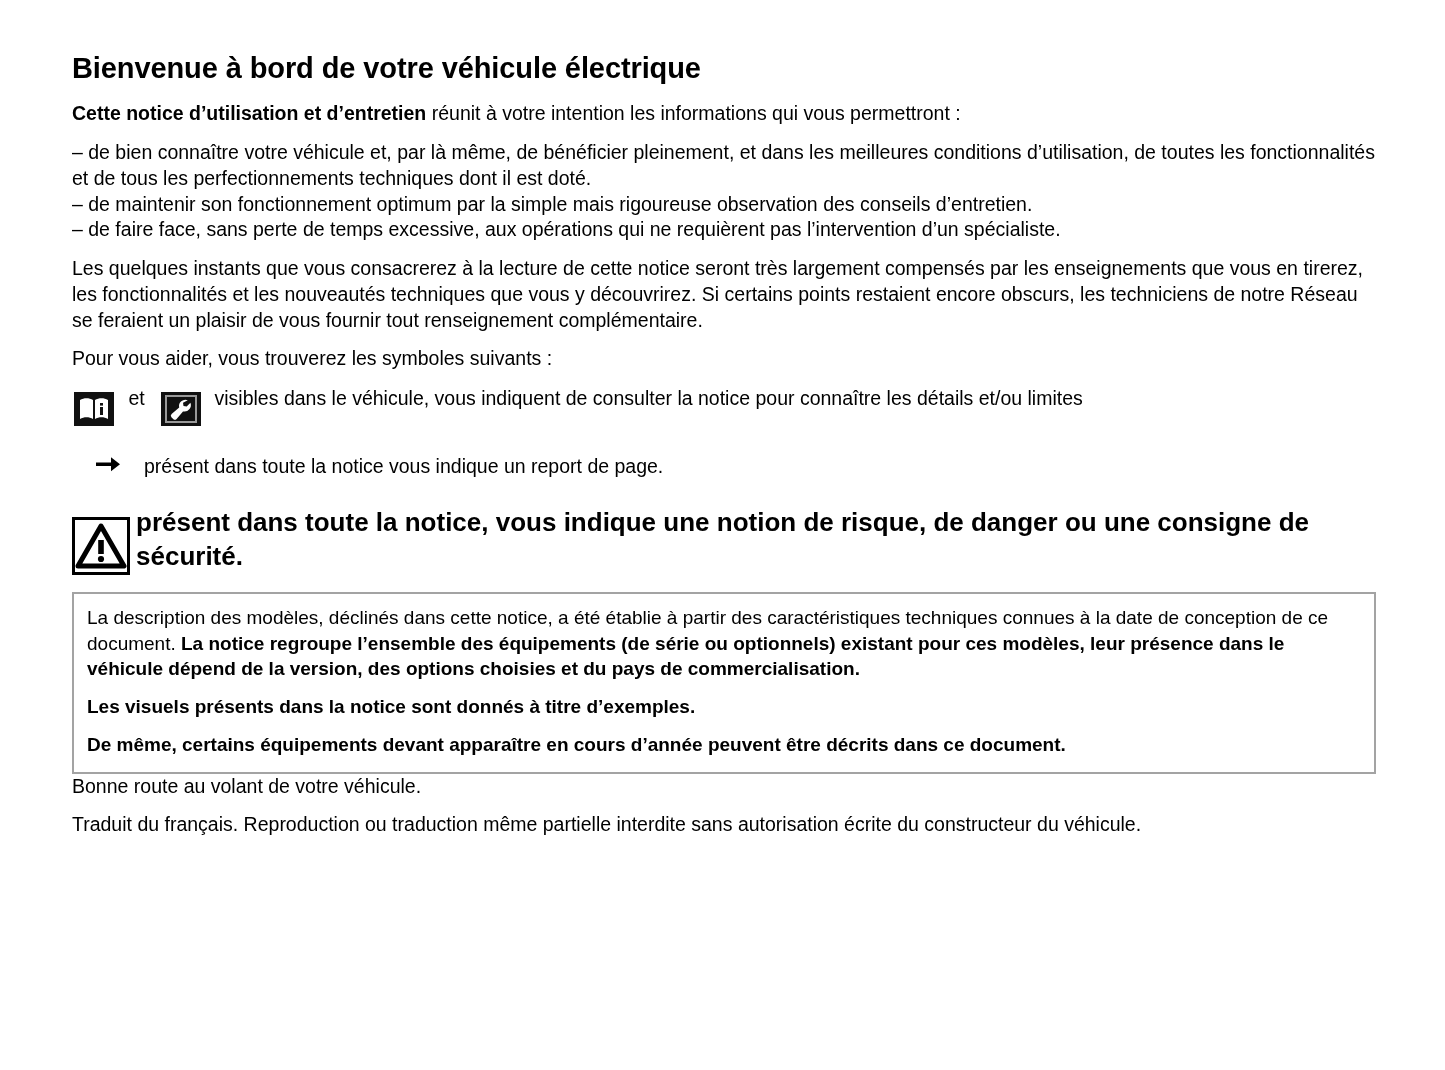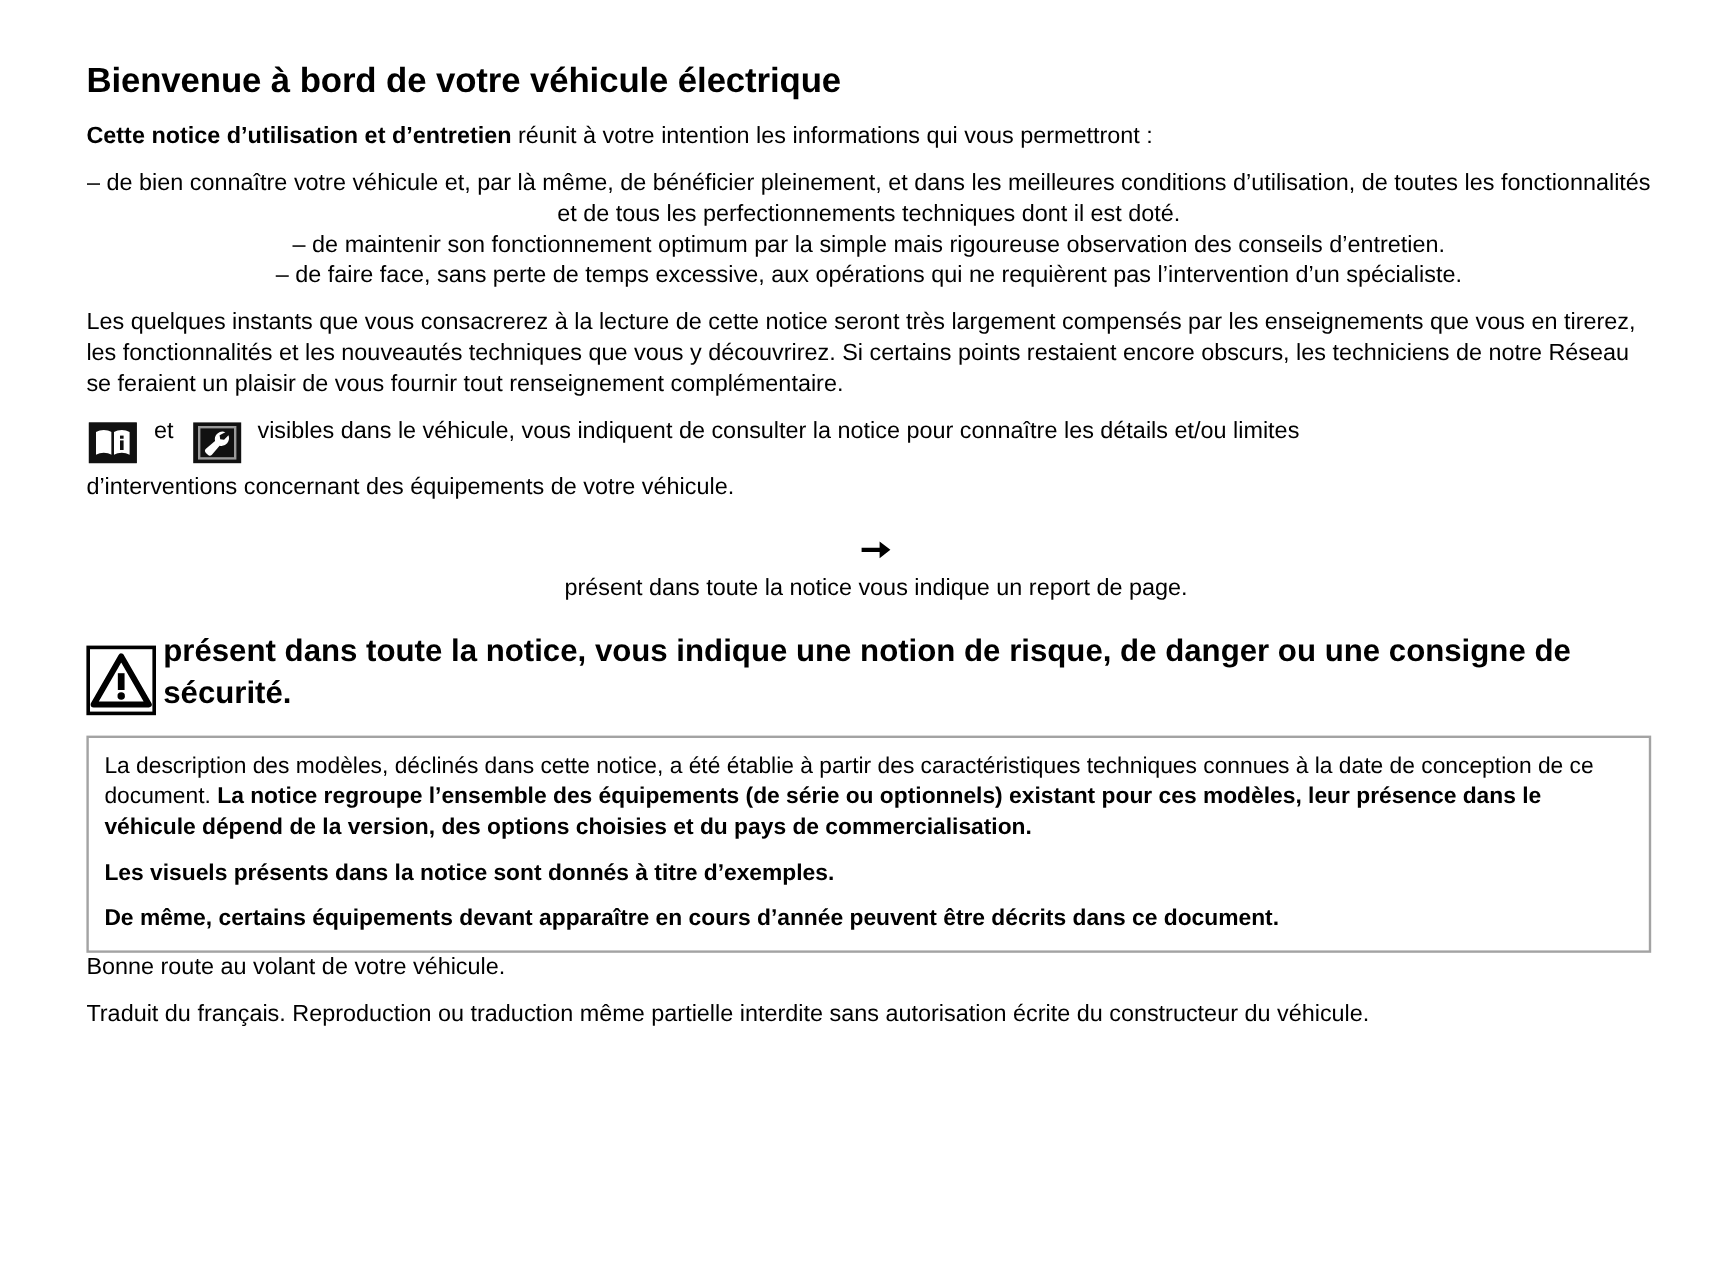--- a/index.html
+++ b/index.html
@@ -42,21 +42,20 @@
     margin: 0 0 13px 0;
     text-align: left;
   }
   p.para.tight {
     margin-bottom: 0;
   }
   .b { font-weight: bold; }
 
   .dash-list {
     margin: 0 0 13px 0;
-    text-align: center;
   }
   .dash-item {
     font-size: 19.5px;
     line-height: 1.32;
     margin: 0;
   }
   .dash-item + .dash-item {
     margin-top: 0px;
   }
 
@@ -105,21 +104,20 @@
     margin: 8px 0 0 0;
   }
 
   
   .arrow-row {
     margin: 26px 0 0 0;
     font-size: 19.5px;
     line-height: 1.32;
     display: flex;
     align-items: center;
-    flex-direction: column;
   }
   .arrow-glyph {
     display: inline-block;
     width: 38px;
     margin-left: 22px;
     flex: 0 0 auto;
   }
   .arrow-text {
     margin-left: 12px;
   }
@@ -184,20 +182,21 @@
     <p class="para"><span class="b">Cette notice d’utilisation et d’entretien</span><span> réunit à votre intention les informations qui vous permettront :</span></p>
 
     <div class="dash-list">
       <p class="dash-item">– de bien connaître votre véhicule et, par là même, de bénéficier pleinement, et dans les meilleures conditions d’utilisation, de toutes les fonctionnalités et de tous les perfectionnements techniques dont il est doté.</p>
       <p class="dash-item">– de maintenir son fonctionnement optimum par la simple mais rigoureuse observation des conseils d’entretien.</p>
       <p class="dash-item">– de faire face, sans perte de temps excessive, aux opérations qui ne requièrent pas l’intervention d’un spécialiste.</p>
     </div>
 
     <p class="para">Les quelques instants que vous consacrerez à la lecture de cette notice seront très largement compensés par les enseignements que vous en tirerez, les fonctionnalités et les nouveautés techniques que vous y découvrirez. Si certains points restaient encore obscurs, les techniciens de notre Réseau se feraient un plaisir de vous fournir tout renseignement complémentaire.</p>
 
+    <p class="para tight">Pour vous aider, vous trouverez les symboles suivants :</p>
 
     <div class="symbol-row">
       <span class="symbol-inline">
         <span class="icon-square" aria-hidden="true">
           <svg width="40" height="34" viewBox="0 0 40 34" xmlns="http://www.w3.org/2000/svg">
             <rect x="0" y="0" width="40" height="34" fill="#111111"></rect>
             <path d="M6 8 C10 5.5 15.5 5.8 19 8 L19 27 C15.5 24.8 10 24.5 6 27 Z" fill="#ffffff"></path>
             <path d="M21 8 C24.5 5.8 30 5.5 34 8 L34 27 C30 24.5 24.5 24.8 21 27 Z" fill="#ffffff"></path>
             <rect x="19" y="7" width="2" height="20" fill="#111111"></rect>
             <rect x="26" y="11" width="3" height="2.6" fill="#111111"></rect>
@@ -211,21 +210,20 @@
           <span class="icon-inner-border"></span>
           <svg width="40" height="34" viewBox="0 0 40 34" style="position:absolute;left:0;top:0" xmlns="http://www.w3.org/2000/svg">
             <g fill="#ffffff">
               <path d="M26.8 8.2 a6.4 6.4 0 0 0 -8.6 7.4 L10.6 22 a2.4 2.4 0 0 0 0 3.4 l1.6 1.6 a2.4 2.4 0 0 0 3.4 0 l6.4 -7.6 a6.4 6.4 0 0 0 7.4 -8.6 l-3.7 3.7 -3.2 -0.5 -0.5 -3.2 z"></path>
             </g>
           </svg>
         </span>
       </span>
       <span class="symbol-tail">visibles dans le véhicule, vous indiquent de consulter la notice pour connaître les détails et/ou limites</span>
     </div>
-    <p class="symbol-second-line">d’interventions concernant des équipements de votre véhicule.</p>
 
     <div class="arrow-row">
       <span class="arrow-glyph">
         <svg width="28" height="24" viewBox="0 0 28 24" xmlns="http://www.w3.org/2000/svg">
           <path d="M2 10.4 L17 10.4 L17 5.2 L26 12.2 L17 19.2 L17 14 L2 14 Z" fill="#000000"></path>
         </svg>
       </span>
       <span class="arrow-text">présent dans toute la notice vous indique un report de page.</span>
     </div>
 

